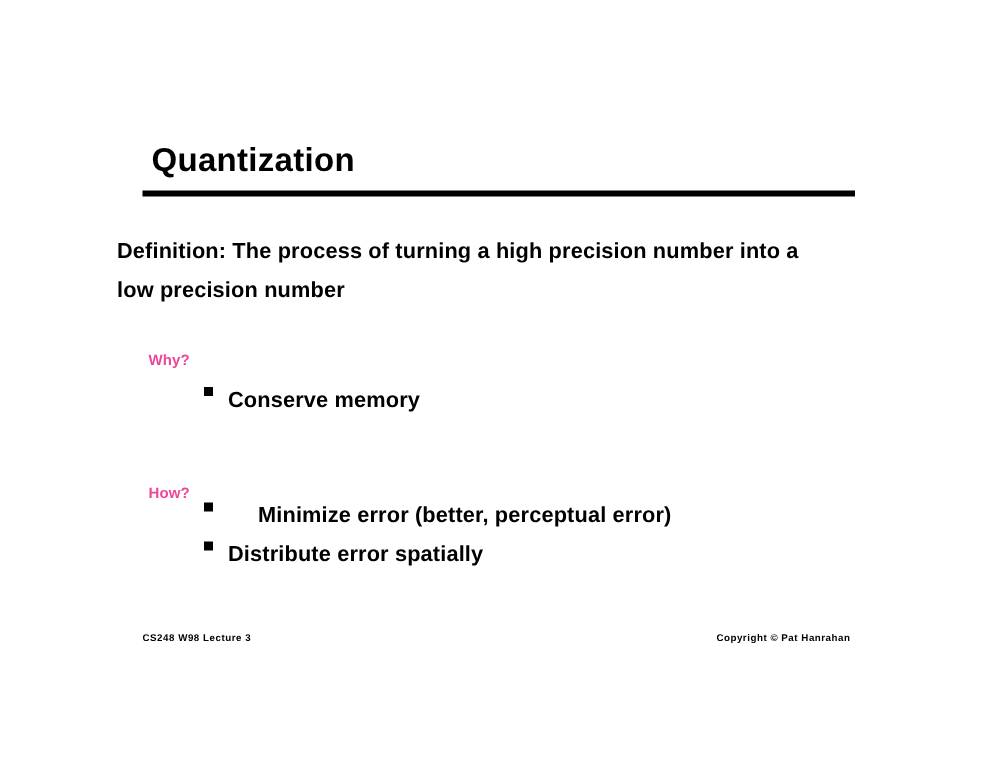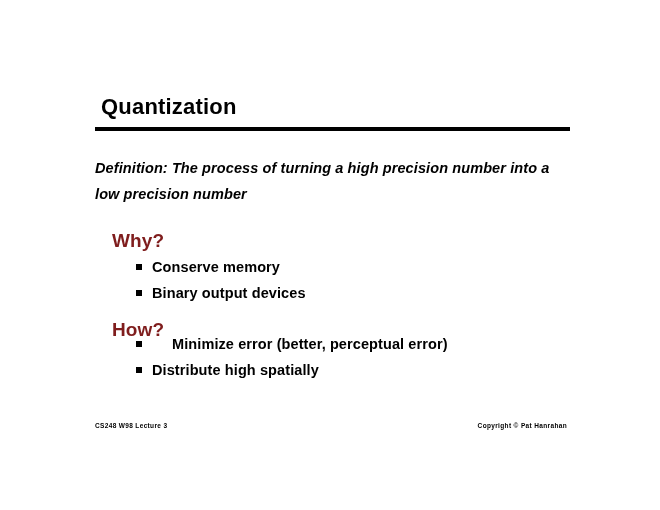--- a/index.html
+++ b/index.html
@@ -37,53 +37,51 @@
     left: 95px;
     top: 127px;
     width: 475px;
     height: 4px;
     background: #000000;
   }
 
   
   .body-block {
     position: absolute;
-    left: 95px;
+    left: 78px;
     top: 155px;
     width: 500px;
-    font-style: italic;
   }
   .definition {
     font-size: 14.5px;
     font-weight: bold;
     color: #000000;
     line-height: 26px;
     letter-spacing: 0.1px;
     margin: 0;
     width: 480px;
   }
 
   .section-head {
     position: absolute;
-    left: 112px;
-    font-size: 19px;
+    left: 99px;
+    font-size: 10px;
     font-weight: bold;
-    color: #7f1d1d;
+    color: #ec4899;
     line-height: 18px;
     letter-spacing: 0.1px;
     white-space: nowrap;
   }
   .section-why { top: 232px; }
   .section-how { top: 309px; margin-top: 12px; }
 
   .bullet-row {
     position: absolute;
     left: 136px;
     display: flex;
-    align-items: center;
     white-space: nowrap;
   }
   .bullet-marker {
     width: 6px;
     height: 6px;
     background: #000000;
     margin-right: 10px;
     flex: 0 0 auto;
     position: relative;
     top: 0px;
@@ -136,34 +134,30 @@
     <p class="definition">Definition: The process of turning a high precision number into a low precision number</p>
   </div>
 
   <div class="section-head section-why">Why?</div>
 
   <div class="bullet-row b1">
     <span class="bullet-marker"></span>
     <span class="bullet-label">Conserve memory</span>
   </div>
 
-  <div class="bullet-row b2">
-    <span class="bullet-marker"></span>
-    <span class="bullet-label">Binary output devices</span>
-  </div>
 
   <div class="section-head section-how">How?</div>
 
   <div class="bullet-row b3">
     <span class="bullet-marker"></span>
     <span class="bullet-label">Minimize error (better, perceptual error)</span>
   </div>
 
   <div class="bullet-row b4">
     <span class="bullet-marker"></span>
-    <span class="bullet-label">Distribute high spatially</span>
+    <span class="bullet-label">Distribute error spatially</span>
   </div>
 
   <div class="footer-left">CS248 W98 Lecture 3</div>
 
   <div class="footer-right">Copyright © Pat Hanrahan</div>
 
 </div>
 
 </body></html>

